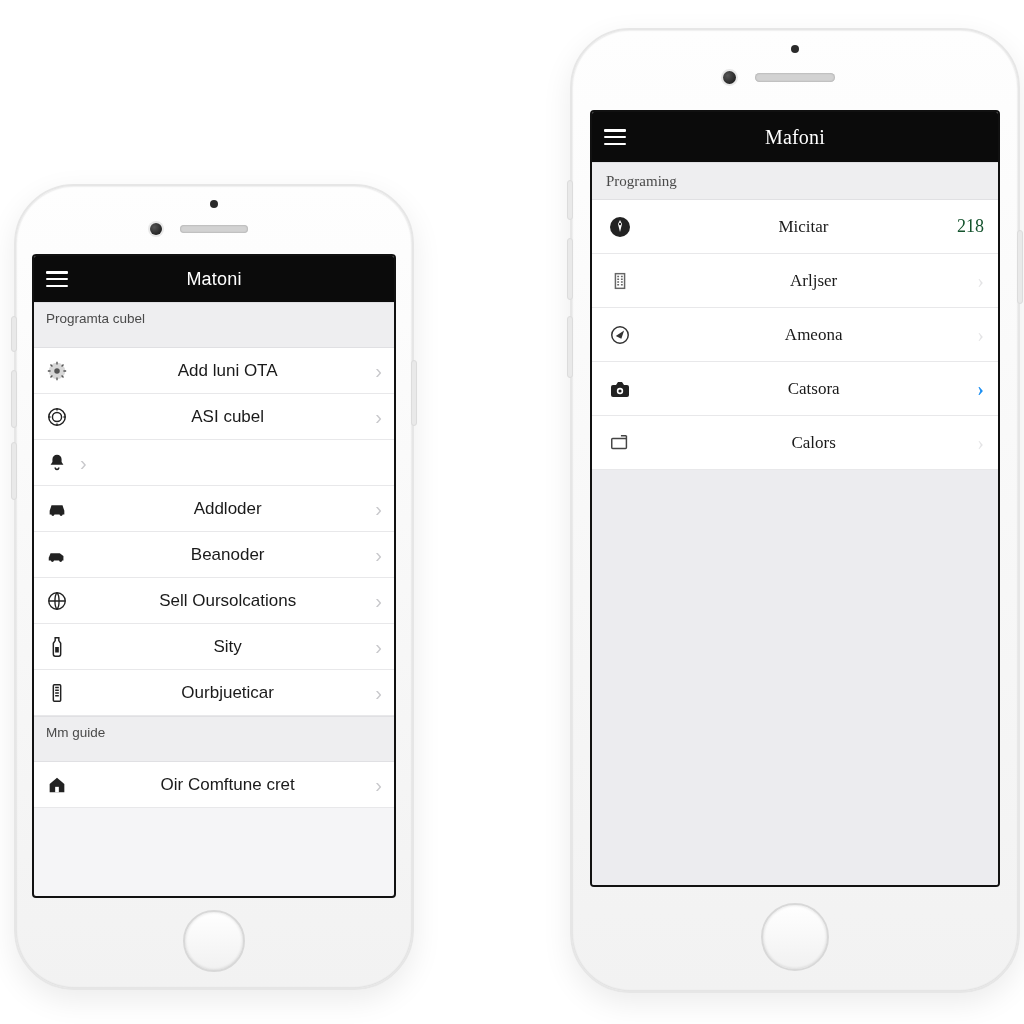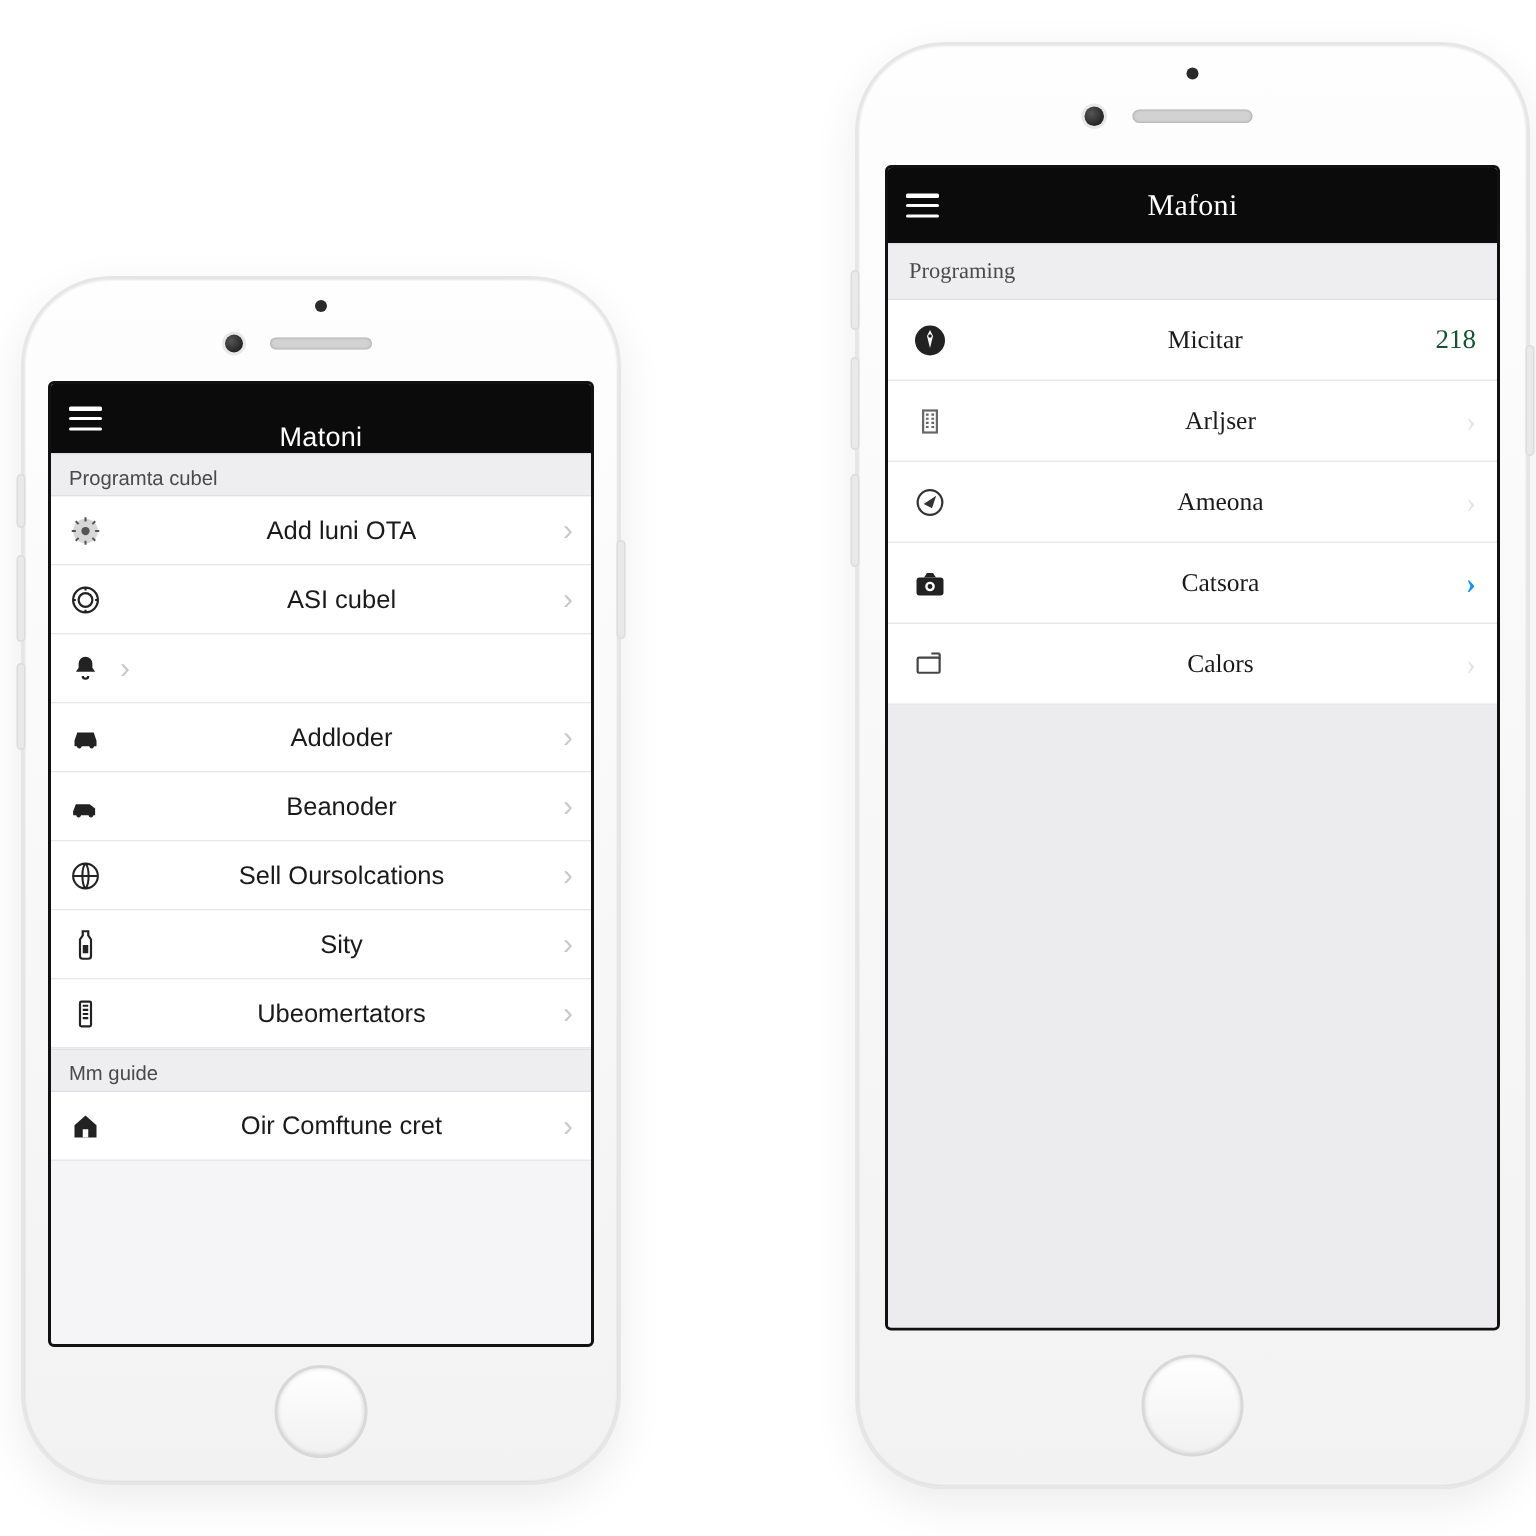--- a/index.html
+++ b/index.html
@@ -39,28 +39,28 @@
 
   .home-btn { position:absolute; left:50%; transform:translateX(-50%); border-radius:50%; border:2px solid #d8d8d8; background:linear-gradient(180deg,#fff,#f1f1f1); box-shadow:inset 0 0 3px rgba(0,0,0,.15);}
   .phone.small .home-btn { bottom:16px; width:62px; height:62px; }
   .phone.large .home-btn { bottom:20px; width:68px; height:68px; }
 
   .screen { position:absolute; background:#f5f5f7; border:2px solid #111; overflow:hidden; }
   .phone.small .screen { top:68px; left:16px; right:16px; bottom:90px; border-radius:4px; }
   .phone.large .screen { top:80px; left:18px; right:18px; bottom:104px; border-radius:4px; }
 
   .navbar { background:#0b0b0b; color:#fff; display:flex; align-items:center; justify-content:center; position:relative; }
-  .phone.small .navbar { height:46px;align-items:flex-end; }
+  .phone.small .navbar { height:46px; }
   .phone.large .navbar { height:50px; }
   .navbar .title { font-size:18px; font-weight:500; letter-spacing:.2px; }
   .phone.large .navbar .title { font-size:20px; }
   .hamburger { position:absolute; left:12px; top:50%; transform:translateY(-50%); width:22px; height:16px; display:flex; flex-direction:column; justify-content:space-between; cursor:pointer;}
   .hamburger span { display:block; height:2.5px; background:#fff; border-radius:1px; }
 
-  .section-header { background:#eeeef0; color:#4a4a4a; padding:8px 12px 4px; font-size:13.5px; border-bottom:1px solid #e0e0e3; border-top:1px solid #e0e0e3; font-weight:500;}
+  .section-header { background:#eeeef0; color:#4a4a4a; padding:8px 12px 21px; font-size:13.5px; border-bottom:1px solid #e0e0e3; border-top:1px solid #e0e0e3; font-weight:500;}
   .phone.large .section-header { padding:10px 14px 9px; font-size:15px; }
 
   .row { background:#fff; display:flex; align-items:center; border-bottom:1px solid #e8e8ea; position:relative; cursor:pointer;}
   .phone.small .row { height:46px; padding:0 12px 0 10px; }
   .phone.large .row { height:54px; padding:0 14px 0 14px; }
 
   .row .ico { flex:0 0 auto; display:flex; align-items:center; justify-content:center; color:#222; }
   .phone.small .row .ico { width:26px; height:26px; margin-right:10px; }
   .phone.large .row .ico { width:28px; height:28px; margin-right:16px; }
 
@@ -194,21 +194,21 @@
             <span class="chev">›</span>
           </span>
       </div>
       <div class="row">
         <span class="ico">
           <svg viewBox="0 0 24 24" width="22" height="22" fill="none" stroke="#222" stroke-width="1.6">
               <rect x="8" y="3" width="8" height="18" rx="1"></rect>
               <path d="M10 6h4M10 9h4M10 12h4M10 15h4"></path>
             </svg>
         </span>
-        <span class="label">Ubeomertators</span>
+        <span class="label">Ourbjueticar</span>
         <span class="trailing">
             <span class="chev">›</span>
           </span>
       </div>
 
       <div class="section-header">Mm guide</div>
 
       <div class="row">
         <span class="ico">
           <svg viewBox="0 0 24 24" width="22" height="22" fill="#222">

